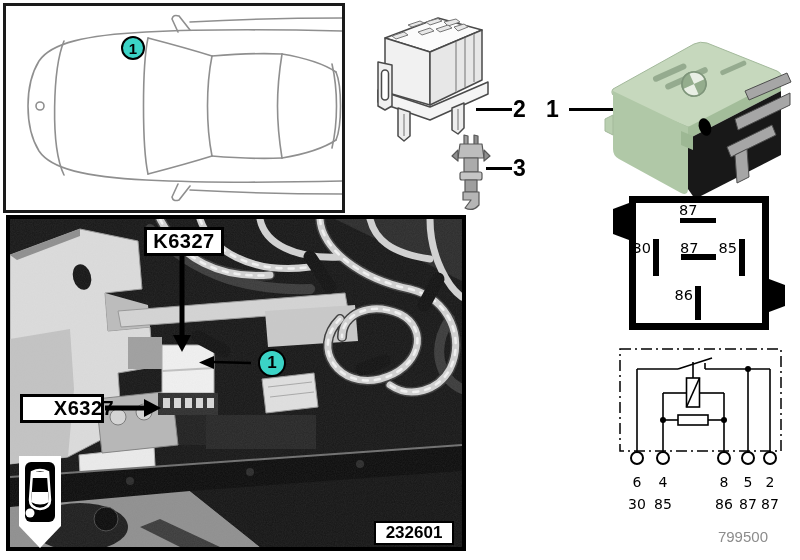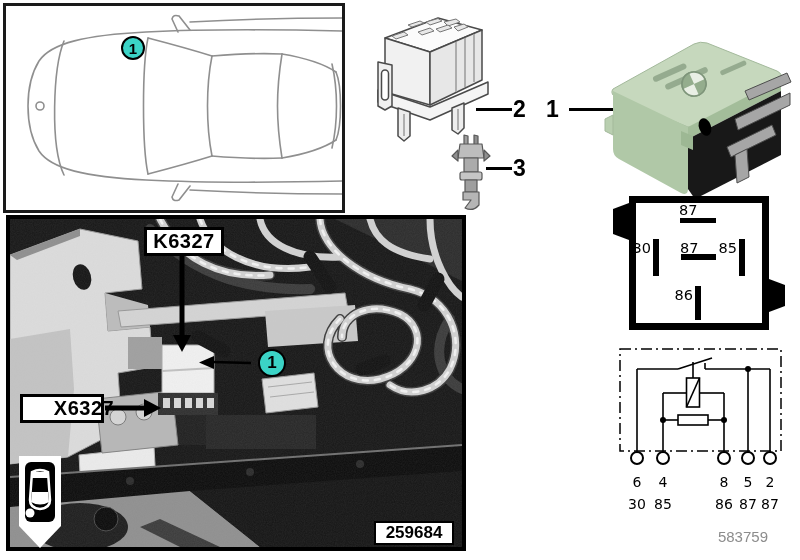--- a/index.html
+++ b/index.html
@@ -345,33 +345,33 @@
     </svg>
 
     
     <div class="photo-label" style="left:134px;top:8px;width:80px;height:29px;">
       <span>K6327</span>
     </div>
     <div class="photo-label" style="left:10px;top:175px;width:84px;height:29px;padding-left:44px;">
       <span>X6327</span>
     </div>
     <div class="img-number" style="left:364px;top:302px;width:80px;height:24px;">
-      <span>259684</span>
+      <span>232601</span>
     </div>
     
     <div class="marker" style="left:248px;top:130px;width:28px;height:28px;font-size:17px;">
       <span>1</span>
     </div>
     
     <div class="badge">
       <svg width="42" height="92" viewBox="0 0 42 92">
         <rect x="6" y="6" width="30" height="60" rx="6" fill="#000"></rect>
         <path d="M13,16 Q21,12 29,16 L31,44 Q31,52 21,53 Q11,52 11,44 Z" fill="none" stroke="#fff" stroke-width="2.5"></path>
         <rect x="13" y="16" width="16" height="6" fill="#fff"></rect>
         <path d="M13,36 L29,36 L30,46 Q21,51 12,46 Z" fill="#fff"></path>
         <circle cx="11" cy="57" r="4.5" fill="#fff"></circle>
       </svg>
     </div>
   </div>
 
-  <div class="doc-number">583759</div>
+  <div class="doc-number">799500</div>
 
 </div>
 
 </body></html>

